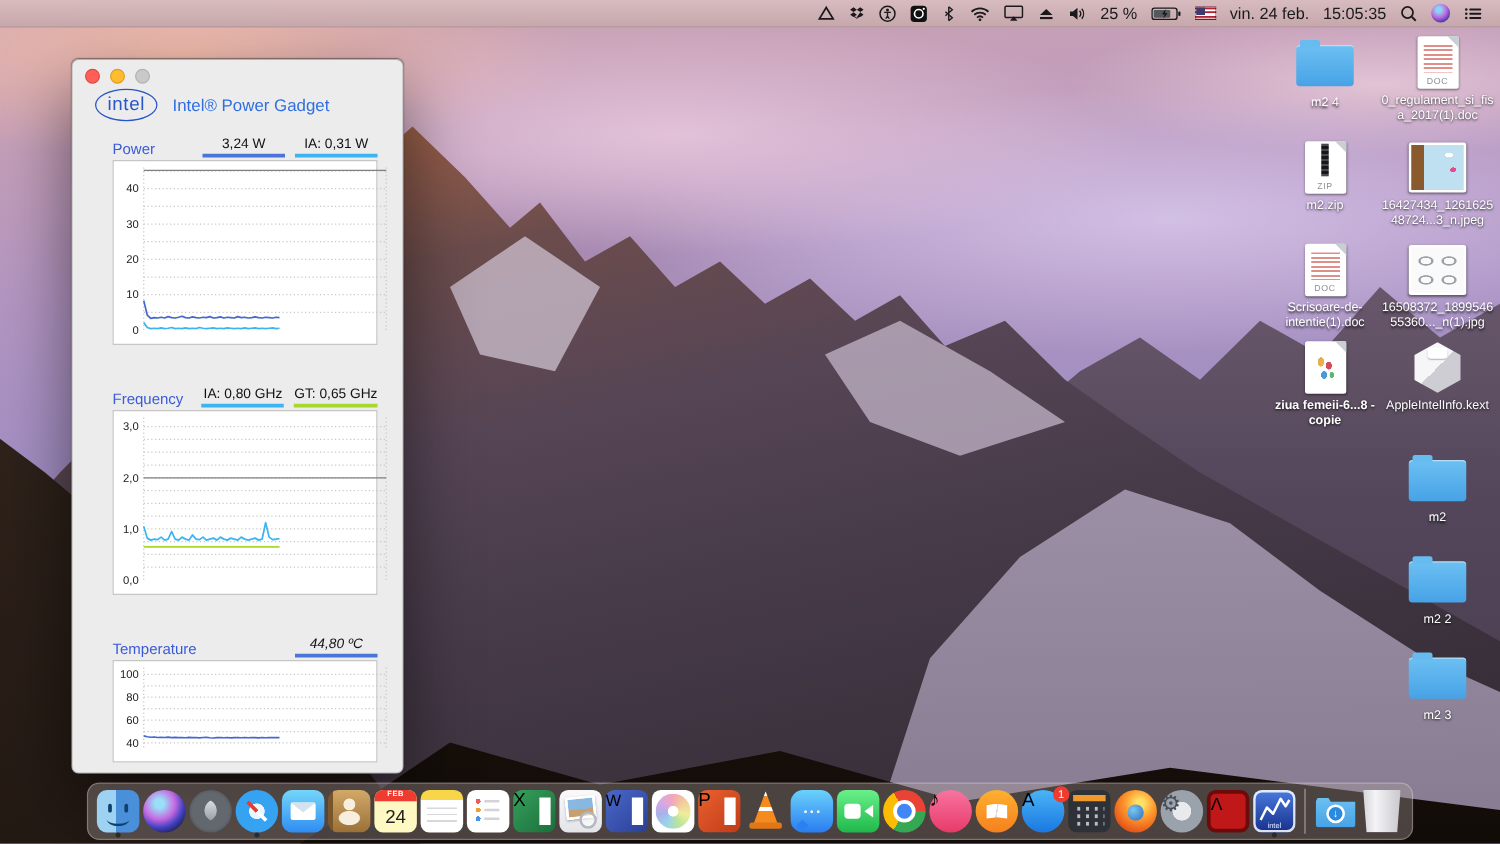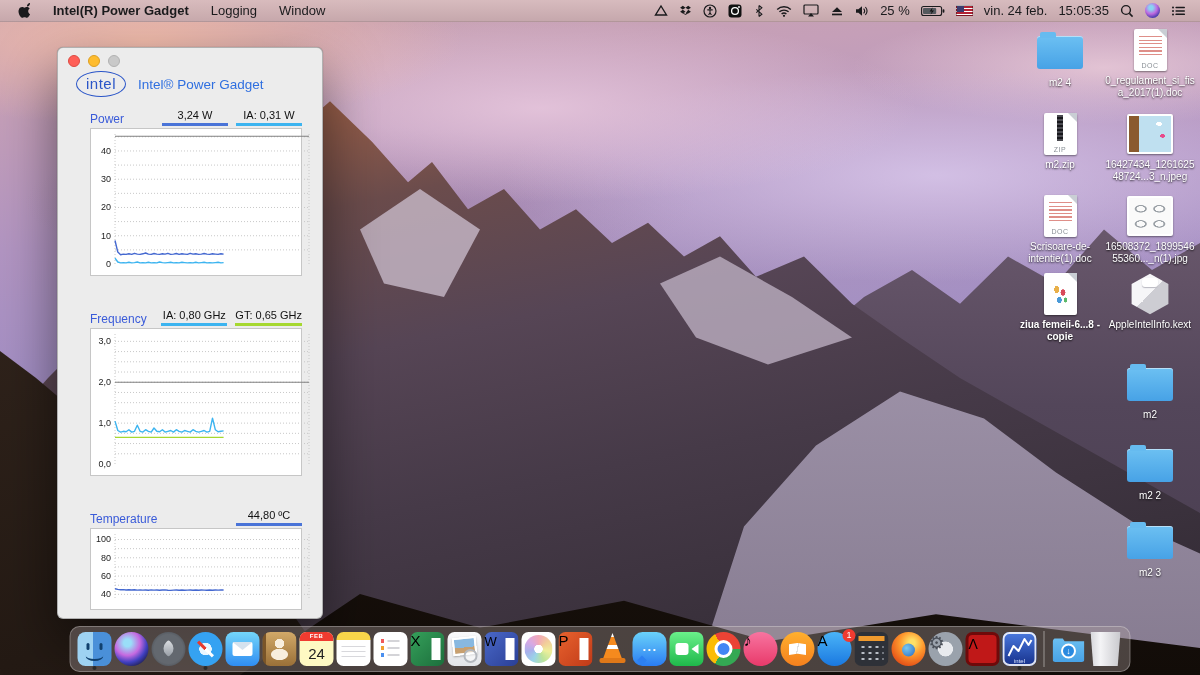--- a/index.html
+++ b/index.html
@@ -244,30 +244,20 @@
   <div class="mtn-main layer"></div>
   <div class="snow1 layer"></div>
   <div class="snow2 layer"></div>
   <div class="snow3 layer"></div>
   <div class="snow-right layer"></div>
   <div class="rocks-left layer"></div>
   <div class="rocks-bottom layer"></div>
 </div>
 
 <div class="menubar">
-  <div class="mb-left">
-    <span class="mb-ic">
-      <svg width="13" height="15" viewBox="0 0 17 20">
-          <path fill="#1a1a1c" d="M14.8 3.2c.7-.8 1.2-2 1-3.2-1 .1-2.3.7-3 1.6-.7.7-1.2 1.9-1 3 1.1.1 2.2-.6 3-1.4zM12.1 5.4c-1.6 0-2.9.9-3.7.9-.8 0-1.9-.9-3.2-.9C3.6 5.4 2.1 6.4 1.3 7.9c-1.7 2.9-.4 7.2 1.2 9.5.8 1.1 1.7 2.4 3 2.3 1.2 0 1.6-.8 3.1-.8s1.8.8 3.1.8c1.3 0 2.1-1.2 2.9-2.3.9-1.3 1.3-2.6 1.3-2.7-.1 0-2.5-1-2.5-3.8 0-2.4 1.9-3.5 2-3.6-1.1-1.7-2.8-1.8-3.3-1.9z"></path>
-        </svg>
-    </span>
-    <span class="mb-app mb-item">Intel(R) Power Gadget</span>
-    <span class="mb-item">Logging</span>
-    <span class="mb-item">Window</span>
-  </div>
   <div class="mb-right">
     <span class="mb-ic">
       <svg width="14" height="13" viewBox="0 0 14 13">
           <path d="M7 2 L12.5 11 H1.5 Z" fill="none" stroke="#1a1a1c" stroke-width="1.4"></path>
         </svg>
     </span>
     <span class="mb-ic">
       <svg width="13" height="12" viewBox="0 0 13 12">
           <path fill="#1a1a1c" d="M3.8.8 6.5 2.7 3.8 4.6 1.1 2.7Zm5.4 0 2.7 1.9-2.7 1.9L6.5 2.7Zm-5.4 4 2.7 1.9-2.7 1.9L1.1 6.7Zm5.4 0 2.7 1.9-2.7 1.9L6.5 8.6Zm-2.7 4.4 2.7-1.9v.9l-2.7 1.8-2.7-1.8v-.9Z"></path>
         </svg>
@@ -418,21 +408,21 @@
             <text x="20" y="56.23899371069183" text-anchor="end" font-size="9" fill="#222" font-family="Liberation Sans, sans-serif">2,0</text>
             <text x="20" y="15.358490566037748" text-anchor="end" font-size="9" fill="#222" font-family="Liberation Sans, sans-serif">3,0</text>
             <polyline points="24.0,92.1 26.8,101.5 29.6,103.1 32.4,102.3 35.1,102.7 37.9,100.7 40.7,103.1 43.5,102.3 46.3,96.2 49.1,102.3 51.9,103.1 54.6,100.7 57.4,102.3 60.2,103.1 63.0,99.0 65.8,102.3 68.6,102.7 71.4,100.7 74.1,103.1 76.9,102.3 79.7,101.5 82.5,103.1 85.3,100.7 88.1,102.3 90.9,103.1 93.6,101.5 96.4,102.3 99.2,103.1 102.0,100.7 104.8,102.3 107.6,103.1 110.4,102.3 113.1,101.5 115.9,103.1 118.7,102.3 121.5,89.2 124.3,100.7 127.1,102.7 129.9,102.3 132.6,101.9" fill="none" stroke="#3cb4f0" stroke-width="1.4" stroke-linejoin="round"></polyline>
             <polyline points="24.0,108.4 26.8,108.4 29.6,108.4 32.4,108.4 35.1,108.4 37.9,108.4 40.7,108.4 43.5,108.4 46.3,108.4 49.1,108.4 51.9,108.4 54.6,108.4 57.4,108.4 60.2,108.4 63.0,108.4 65.8,108.4 68.6,108.4 71.4,108.4 74.1,108.4 76.9,108.4 79.7,108.4 82.5,108.4 85.3,108.4 88.1,108.4 90.9,108.4 93.6,108.4 96.4,108.4 99.2,108.4 102.0,108.4 104.8,108.4 107.6,108.4 110.4,108.4 113.1,108.4 115.9,108.4 118.7,108.4 121.5,108.4 124.3,108.4 127.1,108.4 129.9,108.4 132.6,108.4" fill="none" stroke="#a6d830" stroke-width="1.4" stroke-linejoin="round"></polyline>
           </svg>
         </div>
       </div>
       <div class="section">
         <div class="sec-head">
           <span class="sec-label">Temperature</span>
-          <span class="sec-val" style="border-bottom-color: rgb(74, 116, 216);">44,80 ºC</span>
+          <span class="sec-val" style="border-bottom-color: rgb(74, 116, 216); font-style: italic;">44,80 ºC</span>
         </div>
         <div class="chart-box">
           <svg width="224" height="80" viewBox="0 0 224 80">
             <line x1="24" y1="65.34285714285714" x2="218" y2="65.34285714285714" stroke="#c8c8c8" stroke-width="1" stroke-dasharray="1 2"></line>
             <line x1="24" y1="56.2" x2="218" y2="56.2" stroke="#c8c8c8" stroke-width="1" stroke-dasharray="1 2"></line>
             <line x1="24" y1="47.05714285714286" x2="218" y2="47.05714285714286" stroke="#c8c8c8" stroke-width="1" stroke-dasharray="1 2"></line>
             <line x1="24" y1="37.91428571428571" x2="218" y2="37.91428571428571" stroke="#c8c8c8" stroke-width="1" stroke-dasharray="1 2"></line>
             <line x1="24" y1="28.771428571428572" x2="218" y2="28.771428571428572" stroke="#c8c8c8" stroke-width="1" stroke-dasharray="1 2"></line>
             <line x1="24" y1="19.628571428571426" x2="218" y2="19.628571428571426" stroke="#c8c8c8" stroke-width="1" stroke-dasharray="1 2"></line>
             <line x1="24" y1="10.485714285714288" x2="218" y2="10.485714285714288" stroke="#c8c8c8" stroke-width="1" stroke-dasharray="1 2"></line>

